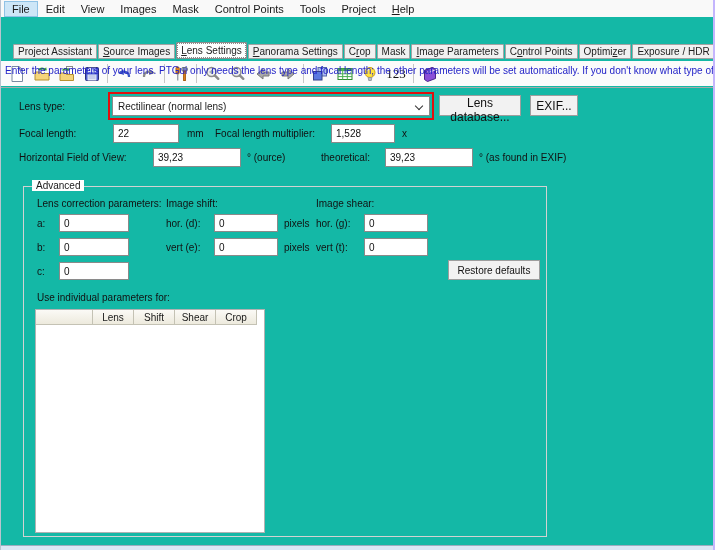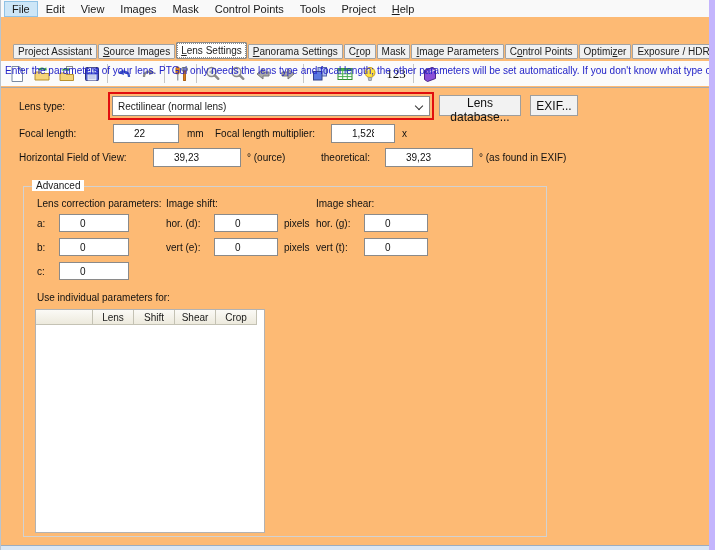--- a/index.html
+++ b/index.html
@@ -1,21 +1,21 @@
 <!DOCTYPE html>
 <html><head>
 <meta charset="utf-8">
 <style>
   * { box-sizing: border-box; }
   html,body { margin:0; padding:0; background:#fff; }
   .window {
     position:relative; width:715px; height:550px; overflow:hidden;
-    background:#fdba74; color:#1a1a1a;
+    background:#14b8a6; color:#1a1a1a;
     font-family:"Liberation Sans", sans-serif; font-size:10.5px;
-    border-left:1px solid #b9c4cf; border-right:6px solid #c4b5fd;
+    border-left:1px solid #b9c4cf; border-right:2px solid #c4b5fd;
   }
   
   .menubar { position:absolute; top:0; left:0; right:0; height:17px;
     display:flex; align-items:center; padding-left:3px; background:#f9f9f9; font-size:11px; }
   .menu-item { padding:1px 7px; border:1px solid transparent; white-space:nowrap; }
   .menu-item.selected { background:#cde6f7; border-color:#90c2e5; }
   
   .toolbar { position:absolute; top:17px; left:0; right:0; height:25px;
     display:flex; align-items:center; padding-left:3px; background:#fbfbfb;margin-top:44px; }
   .tbtn { width:25px; height:23px; display:flex; align-items:center; justify-content:center; }
@@ -29,21 +29,21 @@
     border:1px solid #a3a3a3; border-radius:1px; white-space:nowrap; font-size:10px; color:#222; }
   .tab.active { background:#fff; height:17px; line-height:15px; position:relative; border-color:#8b8b8b; }
   .tab.active::after { content:""; position:absolute; inset:1px; outline:1px dotted #8a8a8a; }
   
   .helpbar { position:absolute; top:59px; left:0; right:0; height:29px;
     border-bottom:1px solid #a9a9a9; padding:6px 0 0 4px;
     color:#2323c8; font-size:10px; white-space:nowrap; overflow:hidden; }
   
   .lbl { position:absolute; white-space:nowrap; font-size:10px; color:#111; }
   .tbx { position:absolute; height:19px; border:1px solid #8a8a8a; background:#fff;
-    font-family:inherit; font-size:10px; padding:1px 20px; color:#111; }
+    font-family:inherit; font-size:10px; padding:1px 4px; color:#111; }
   .btn { position:absolute; height:21px; background:#f2f2f2; border:1px solid #9e9e9e;
     font-family:inherit; font-size:12px; color:#111; padding:0; }
   .red-box { position:absolute; left:107px; top:92px; width:326px; height:28px;
     border:2px solid #e10e0e; pointer-events:none; }
   .combo { position:absolute; left:111px; top:96px; width:318px; height:20px;
     border:1px solid #8a8a8a; background:#fff; display:flex; align-items:center;
     padding:0 20px 0 5px; font-size:10px; }
   .combo .chev { position:absolute; right:7px; top:6px; width:6px; height:6px;
     border-right:1.2px solid #333; border-bottom:1.2px solid #333; transform:rotate(45deg); }
   
@@ -256,20 +256,21 @@
     <div class="lbl" style="left:260px;top:31px">pixels</div>
     <div class="lbl" style="left:142px;top:55px">vert (e):</div>
     <input class="tbx" style="left: 190px; top: 51px; width: 64px; height: 18px;" value="0">
     <div class="lbl" style="left:260px;top:55px">pixels</div>
 
     <div class="lbl" style="left:292px;top:31px">hor. (g):</div>
     <input class="tbx" style="left: 340px; top: 27px; width: 64px; height: 18px;" value="0">
     <div class="lbl" style="left:292px;top:55px">vert (t):</div>
     <input class="tbx" style="left: 340px; top: 51px; width: 64px; height: 18px;" value="0">
 
+    <button class="btn" style="left:424px;top:73px;width:92px;height:20px">Restore defaults</button>
 
     <div class="lbl" style="left:13px;top:105px">Use individual parameters for:</div>
 
     <div class="grid">
       <div class="ghead-row">
           <div class="gcell"></div>
           <div class="gcell">Lens</div>
           <div class="gcell">Shift</div>
           <div class="gcell">Shear</div>
           <div class="gcell">Crop</div>

